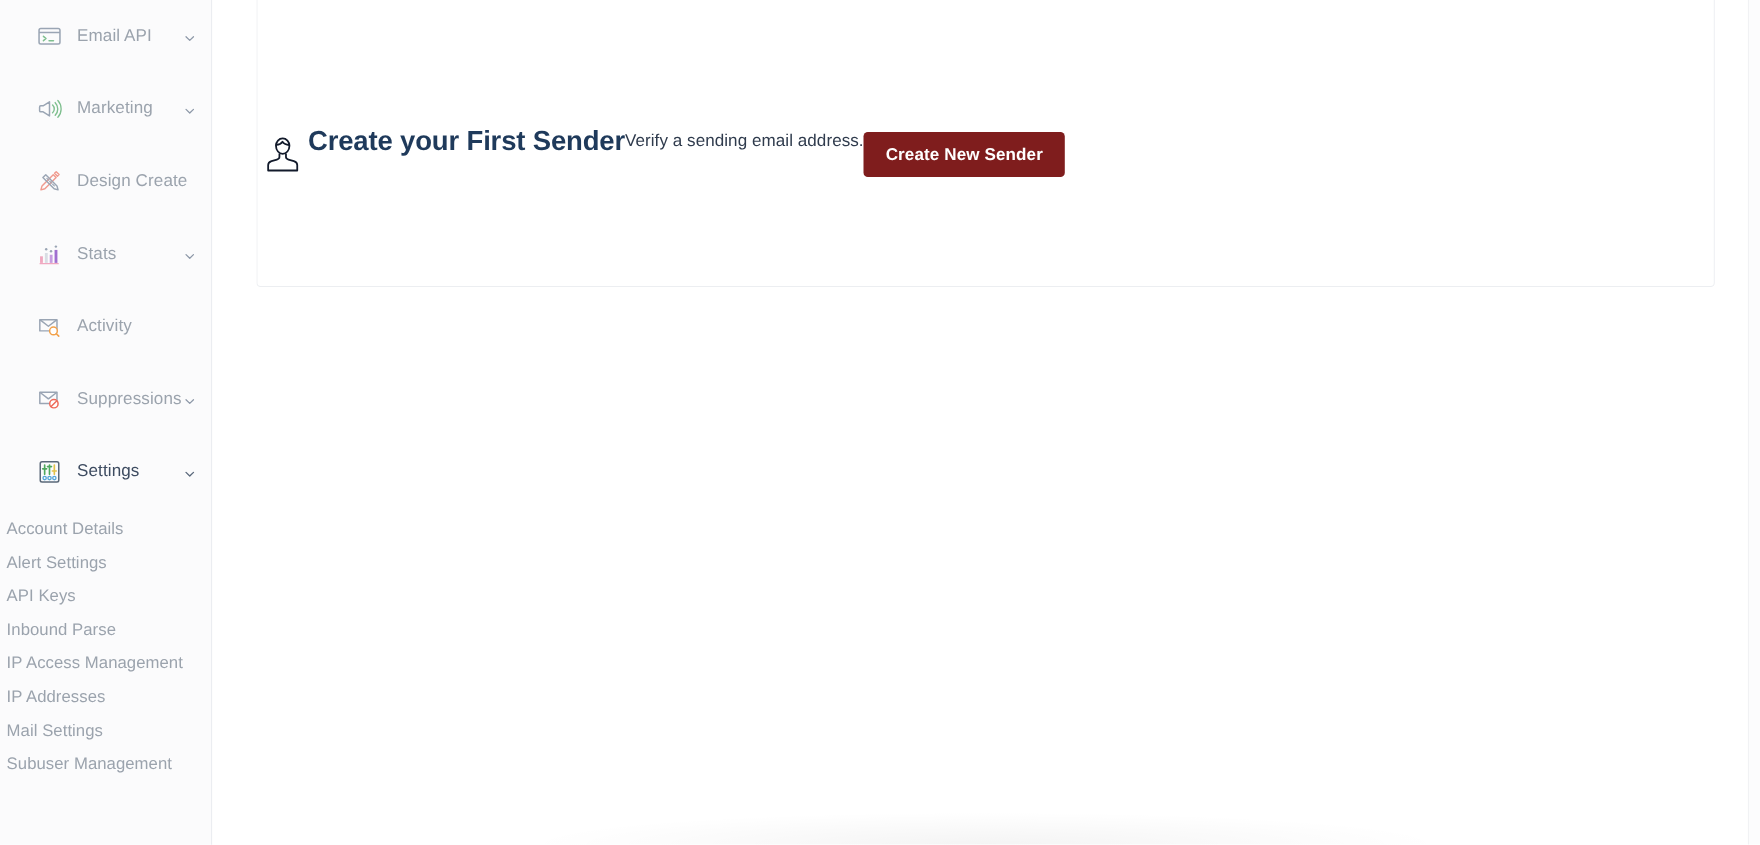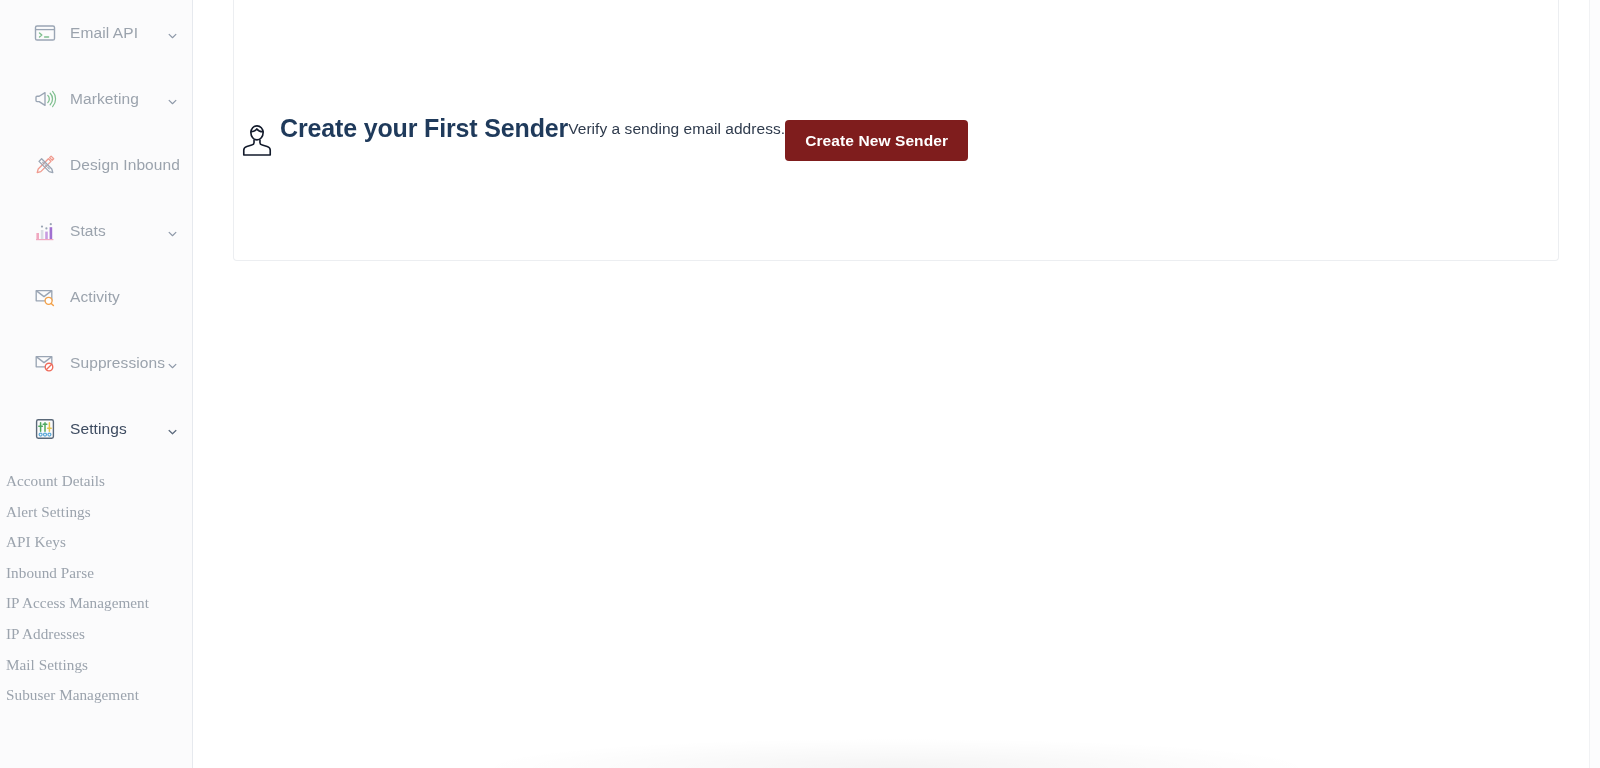--- a/index.html
+++ b/index.html
@@ -75,21 +75,20 @@
     right: 14px;
     top: 50%;
     transform: translateY(-50%);
     width: 11px;
     height: 11px;
   }
 
   
   .subnav {
     padding-top: 4px;
-    font-family: Liberation Serif, serif;
   }
   .subnav-item {
     display: block;
     height: 30.6px;
     line-height: 30.6px;
     padding-left: 6px;
     font-size: 15.2px;
     color: #9ba3ad;
     white-space: nowrap;
     cursor: pointer;
@@ -237,21 +236,21 @@
 
       <div class="nav-row">
         <span class="nav-icon">
           <svg viewBox="0 0 24 24" width="24" height="24" fill="none">
             <path d="M4.2 19.6l1-3.6L15.4 5.8l2.6 2.6L7.8 18.6l-3.6 1z" stroke="#f09a8e" stroke-width="1.3" stroke-linejoin="round"></path>
             <path d="M19.2 7.2l-2.6-2.6 1.5-1.5 2.6 2.6-1.5 1.5z" stroke="#f09a8e" stroke-width="1.3" stroke-linejoin="round"></path>
             <path d="M19.8 19.6l-3.6-1L6 8.4l2.6-2.6L18.8 16l1 3.6z" stroke="#9aa5b4" stroke-width="1.3" stroke-linejoin="round"></path>
             <path d="M9.6 9.2l1.6 1.6M12.2 11.8l1.6 1.6M14.8 14.4l1.6 1.6" stroke="#9aa5b4" stroke-width="1.05" stroke-linecap="round"></path>
           </svg>
         </span>
-        <span class="nav-label">Design Inbound</span>
+        <span class="nav-label">Design Create</span>
       </div>
 
       <div class="nav-row">
         <span class="nav-icon">
           <svg viewBox="0 0 24 24" width="24" height="24" fill="none">
             <rect x="3.4" y="14" width="2.6" height="6" fill="#f0a8c0"></rect>
             <rect x="7.8" y="11" width="2.6" height="9" fill="#d9dde4"></rect>
             <rect x="12.2" y="12.6" width="2.6" height="7.4" fill="#c79ce0"></rect>
             <rect x="16.6" y="8.2" width="2.6" height="11.8" fill="#a06fd0"></rect>
             <line x1="3" y1="20.6" x2="20.4" y2="20.6" stroke="#f0a8c0" stroke-width="1.2"></line>

